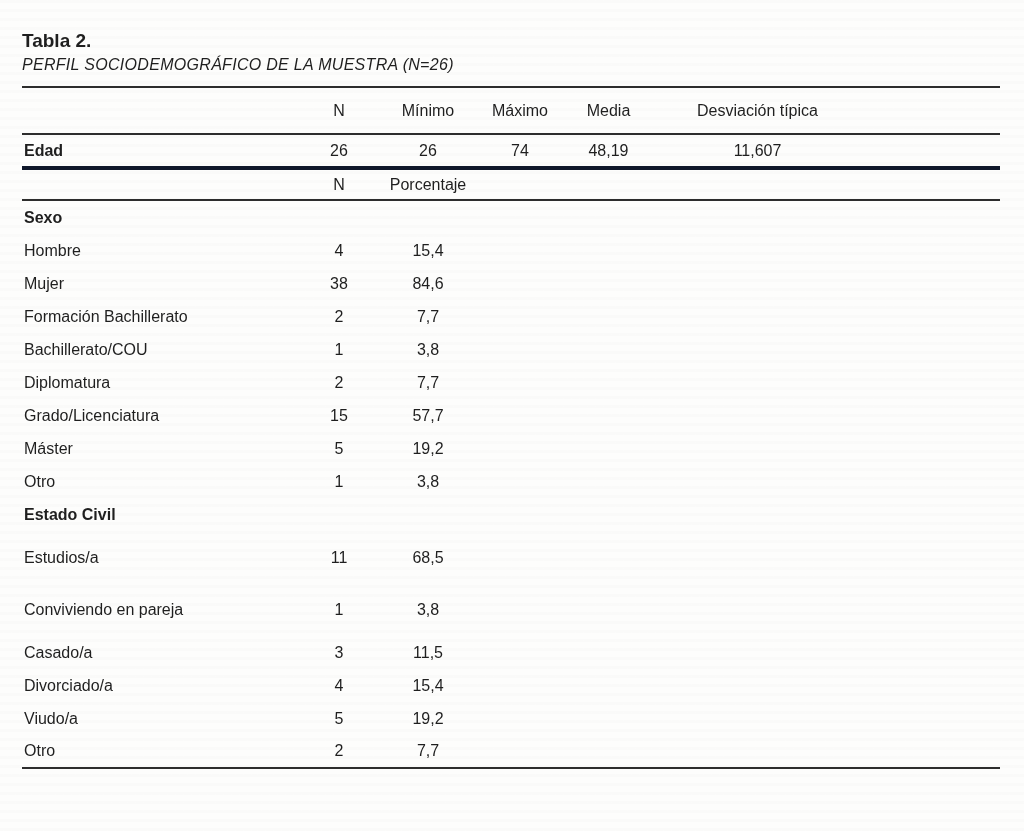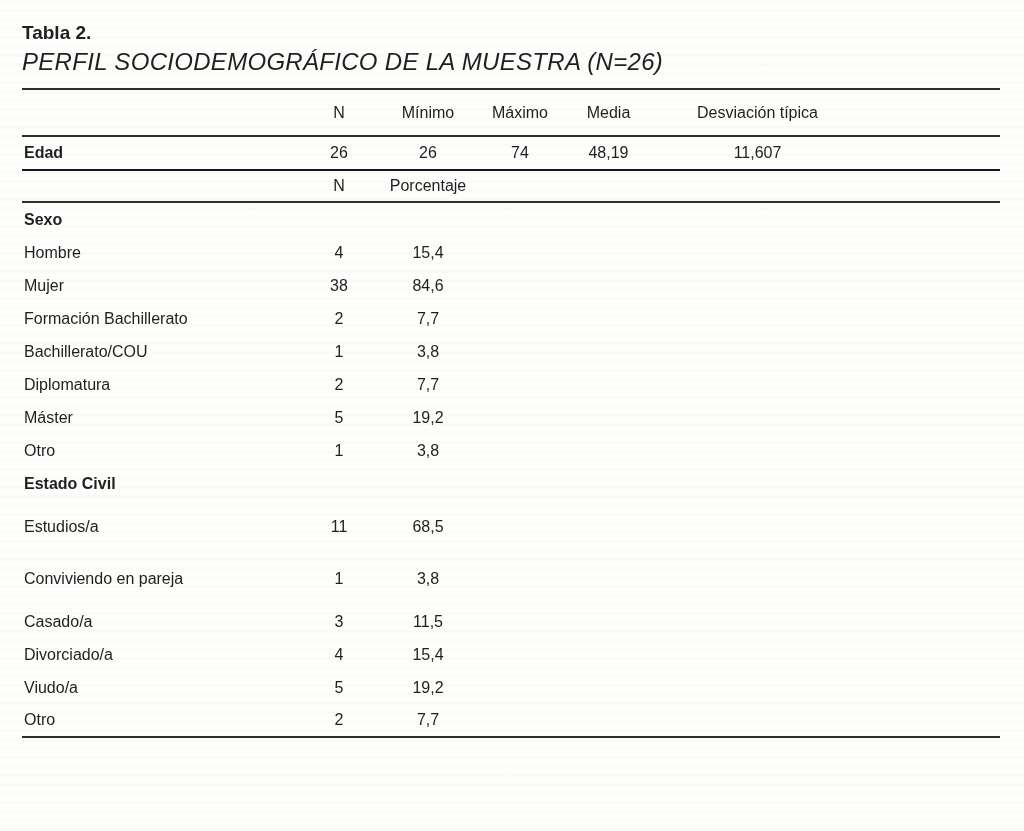--- a/index.html
+++ b/index.html
@@ -5,29 +5,29 @@
   html, body { margin: 0; padding: 0; }
   body {
     width: 1024px; height: 831px;
     background:
       repeating-linear-gradient(180deg, rgba(0,0,0,0.012) 0 3px, rgba(0,0,0,0) 3px 9px),
       #fdfdfc;
     font-family: "Liberation Sans", sans-serif;
     color: #1f1f1f;
     overflow: hidden;
   }
-  .page { padding: 16px 24px 0 22px; }
+  .page { padding: 24px 24px 0 22px; }
   .caption-number {
     font-weight: bold;
     font-size: 19px;
     margin: 6px 0 4px 0;
   }
   .caption-title {
     font-style: italic;
-    font-size: 24px;
+    font-size: 16px;
     letter-spacing: 0.3px;
     margin: 0 0 12px 0;
   }
   table.main {
     border-collapse: collapse;
     table-layout: fixed;
     width: 978px;
     font-size: 16px;
   }
   col.c-label  { width: 278px; }
@@ -38,21 +38,21 @@
   col.c-sd     { width: 205px; }
   col.c-fill   { width: auto;  }
 
   td { padding: 0; vertical-align: middle; }
   td.lbl { text-align: left; padding-left: 2px; }
   td.num { text-align: center; }
   .bold { font-weight: bold; }
 
   tr.stats-header { height: 47px; border-top: 2px solid #2d2d2d; border-bottom: 2px solid #2d2d2d; }
   tr.stats-header td { vertical-align: middle; }
-  tr.edad-row     { height: 34px; border-bottom: 2px solid #0f172a; }
+  tr.edad-row     { height: 34px; border-bottom: 4px solid #0f172a; }
   tr.freq-header  { height: 32px; border-bottom: 2px solid #2d2d2d; }
   tr.body-row     { height: 33px; margin-top: 16px; }
   tr.section-row  { height: 34px; margin-top: 48px; }
   tr.tall         { height: 52px; }
   tr.last-row     { border-bottom: 2px solid #2d2d2d; }
 </style>
 </head>
 <body>
 
 <div class="page">
@@ -150,20 +150,29 @@
     <tr class="body-row">
       <td class="lbl">Diplomatura</td>
       <td class="num">2</td>
       <td class="num">7,7</td>
       <td></td>
           <td></td>
       <td></td>
           <td></td>
     </tr>
     <tr class="body-row">
+      <td class="lbl">Grado/Licenciatura</td>
+      <td class="num">15</td>
+      <td class="num">57,7</td>
+      <td></td>
+          <td></td>
+      <td></td>
+          <td></td>
+    </tr>
+    <tr class="body-row">
       <td class="lbl">Máster</td>
       <td class="num">5</td>
       <td class="num">19,2</td>
       <td></td>
           <td></td>
       <td></td>
           <td></td>
     </tr>
     <tr class="body-row">
       <td class="lbl">Otro</td>

